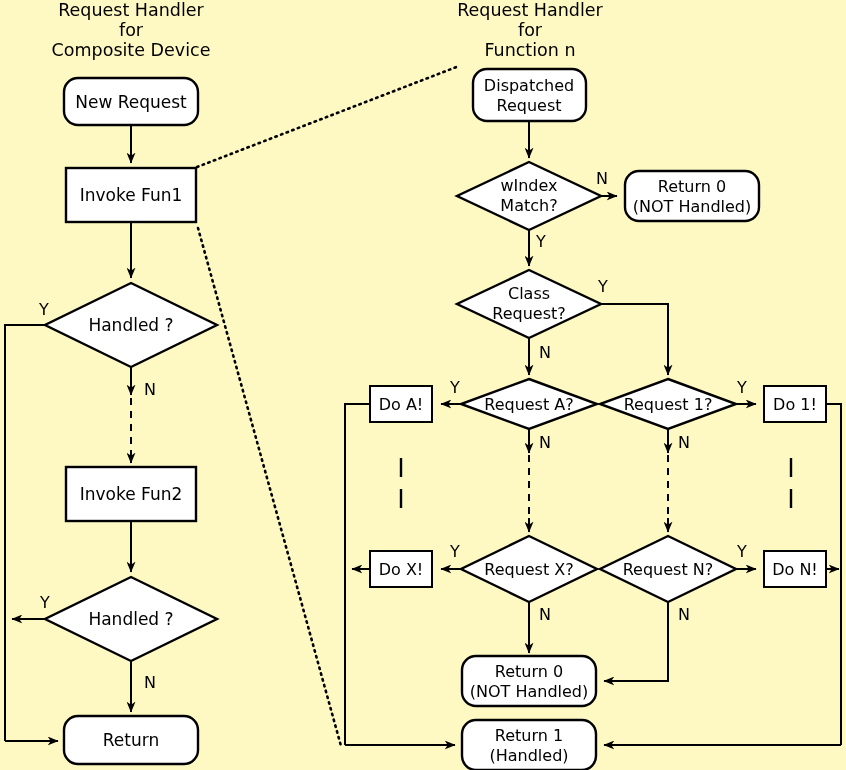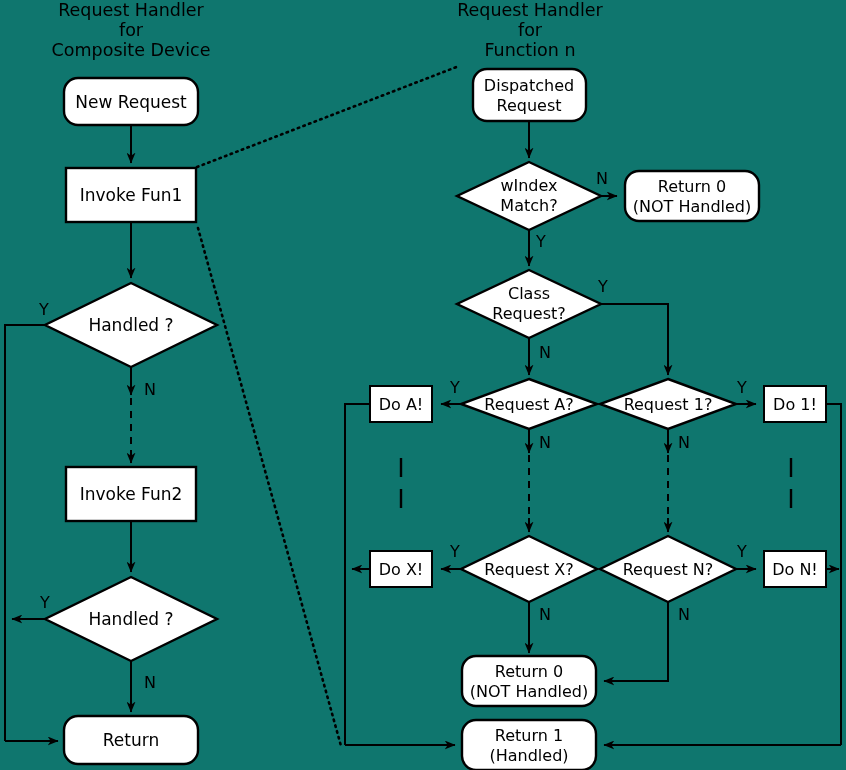--- a/index.html
+++ b/index.html
@@ -5,21 +5,21 @@
 <style>
   html, body {
     margin: 0;
     padding: 0;
     background: #ffffff;
   }
   #canvas {
     position: relative;
     width: 846px;
     height: 770px;
-    background: #0f766e;
+    background: #fef9c3;
     font-family: "DejaVu Sans", sans-serif;
   }
   svg.flow {
     position: absolute;
     top: 0;
     left: 0;
     width: 846px;
     height: 770px;
     overflow: visible;
   }

